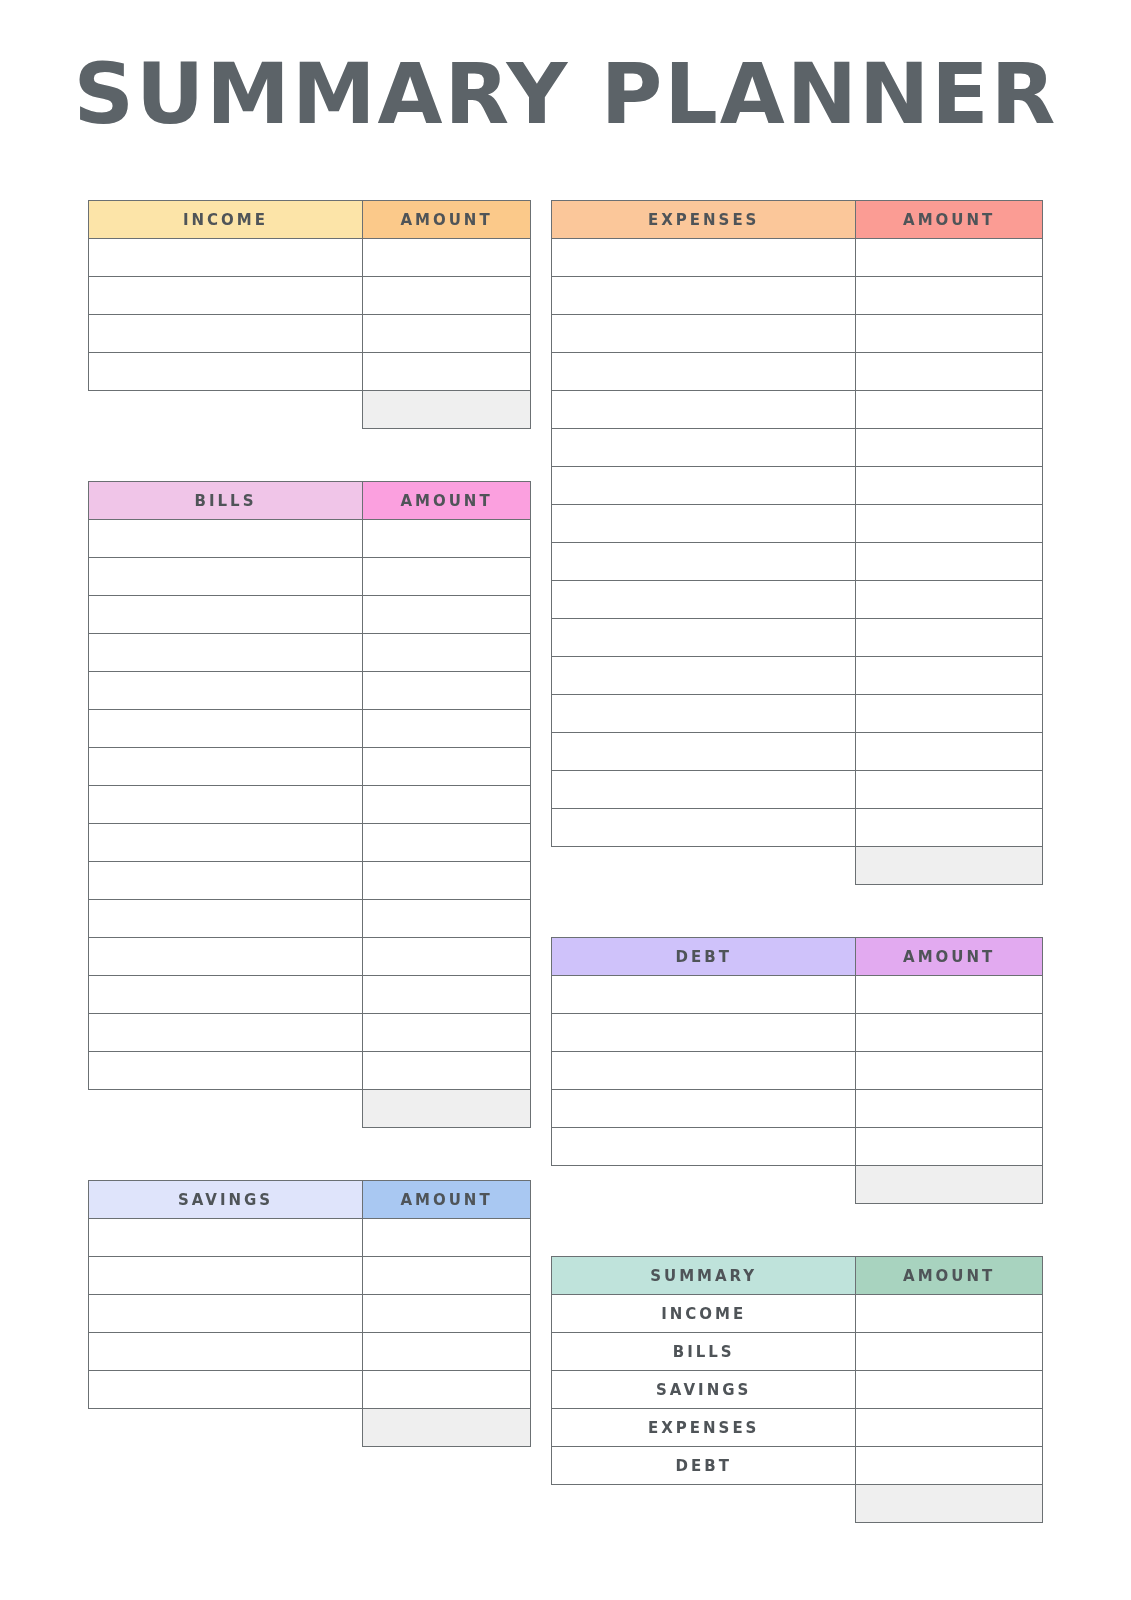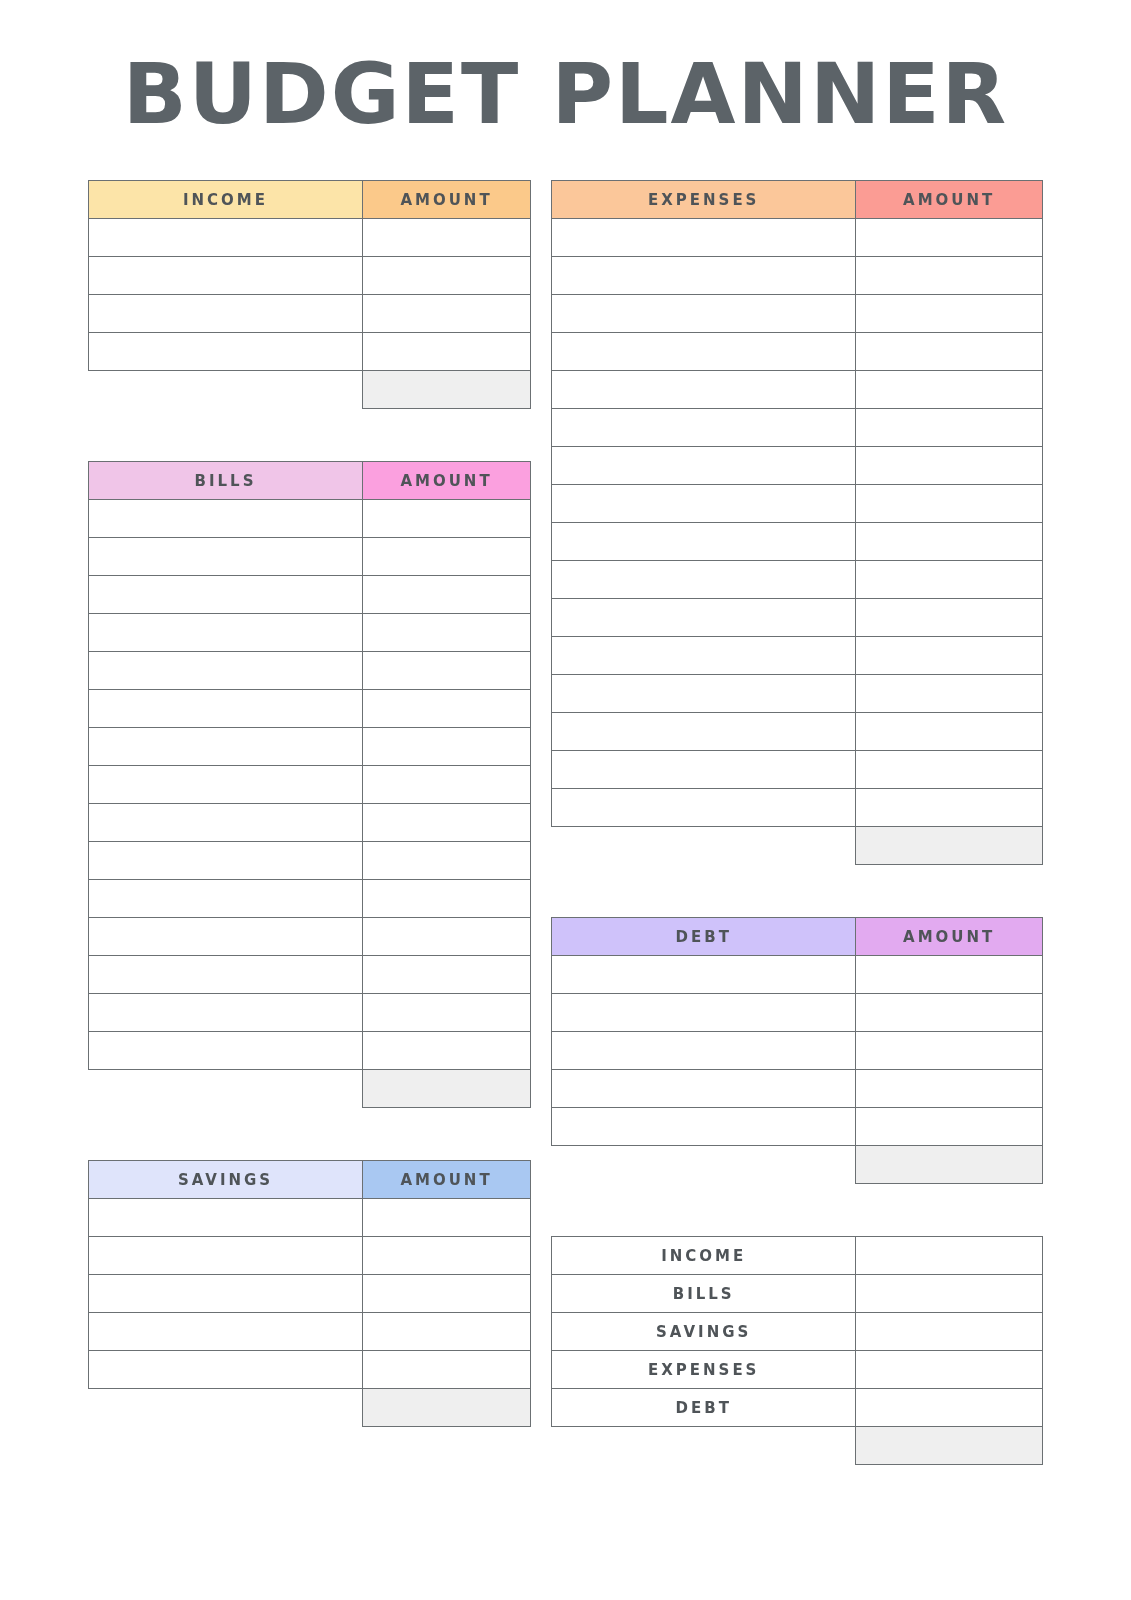--- a/index.html
+++ b/index.html
@@ -30,21 +30,21 @@
     letter-spacing: 2px;
     color: #5c6368;
     margin: 0;
     padding-top: 50px;
     line-height: 1.05;
   }
   .columns {
     display: flex;
     justify-content: space-between;
     padding: 0 88px;
-    margin-top: 42px;
+    margin-top: 62px;
     align-items: flex-start;
   }
   .col-left { width: 443px; }
   .col-right { width: 492px; }
 
   table.budget {
     width: 100%;
     border-collapse: collapse;
     table-layout: fixed;
     margin-bottom: 0;
@@ -82,21 +82,21 @@
     border: 1.6px solid #6b7073;
   }
   .block { margin-bottom: 52px; }
   .block:last-child { margin-bottom: 0; }
 </style>
 </head>
 <body>
 
 <div class="page">
 
-  <h1 class="title">BUDGET PLANNER</h1>
+  <h1 class="title">SUMMARY PLANNER</h1>
 
   <div class="columns">
 
     <div class="col-left">
 
       <div class="block">
         <table class="budget">
           <tbody>
               <tr>
             <th class="hdr name-col" style="background:#fce4a8">INCOME</th>
@@ -350,20 +350,24 @@
             <td class="blank"></td>
             <td class="total-cell amount-col"></td>
           </tr>
         </tbody>
           </table>
       </div>
 
       <div class="block">
         <table class="budget">
           <tbody>
+              <tr>
+            <th class="hdr name-col" style="background:#bfe3db">SUMMARY</th>
+            <th class="hdr amount-col" style="background:#a8d3bf">AMOUNT</th>
+          </tr>
           <tr>
                 <td class="cell-label name-col">INCOME</td>
                 <td class="amount-col"></td>
               </tr>
           <tr>
                 <td class="cell-label name-col">BILLS</td>
                 <td class="amount-col"></td>
               </tr>
           <tr>
                 <td class="cell-label name-col">SAVINGS</td>

